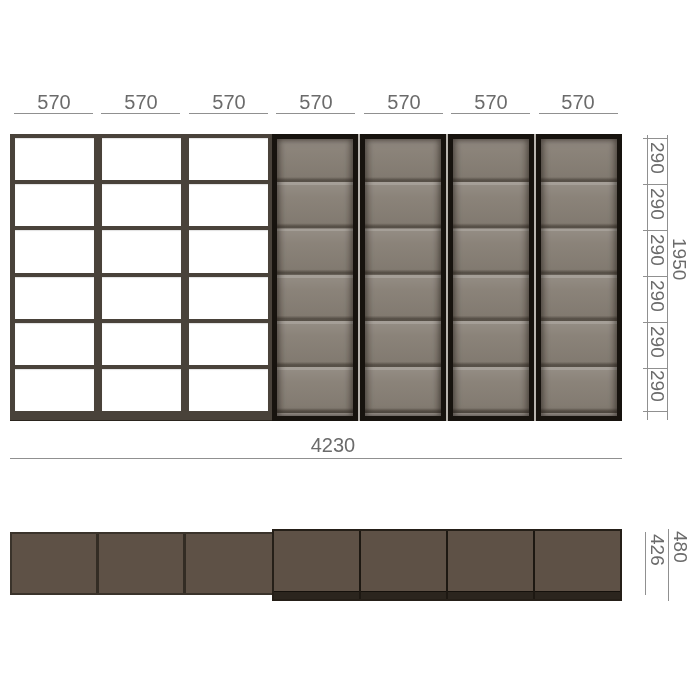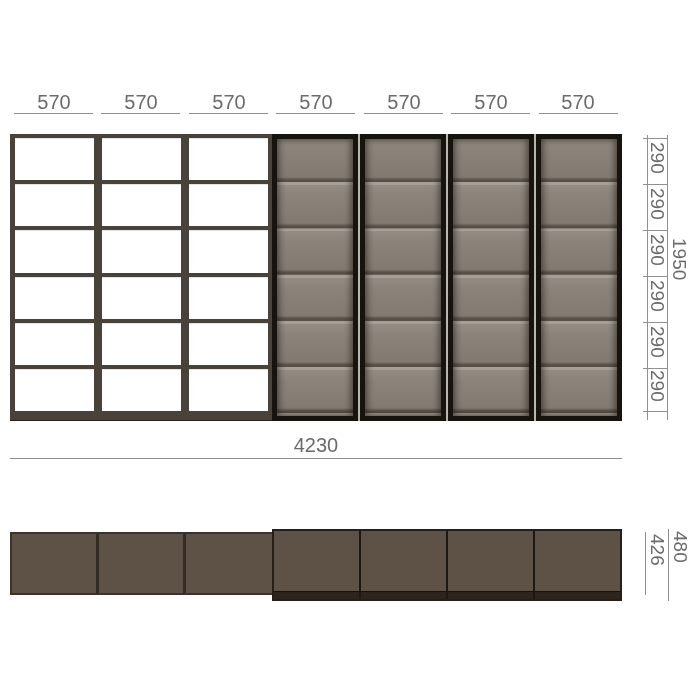--- a/index.html
+++ b/index.html
@@ -143,21 +143,21 @@
 
   <div class="vdim" style="left:648px;top:142px">290</div>
   <div class="vdim" style="left:648px;top:188px">290</div>
   <div class="vdim" style="left:648px;top:234px">290</div>
   <div class="vdim" style="left:648px;top:280px">290</div>
   <div class="vdim" style="left:648px;top:326px">290</div>
   <div class="vdim" style="left:648px;top:370px">290</div>
 
   <div class="vdim" style="left:670px;top:238px">1950</div>
 
-  <div class="hdim" style="left:276px;top:435px">4230</div>
+  <div class="hdim" style="left:293px;top:435px">4230</div>
   <div class="hline" style="left:10px;top:458px;width:612px"></div>
 
   <div class="plan-left">
     <div class="divider" style="left:84px"></div>
     <div class="divider" style="left:171px"></div>
   </div>
 
   <div class="plan-right">
     <div class="door-strip"></div>
     <div class="divider" style="left:85px"></div>

